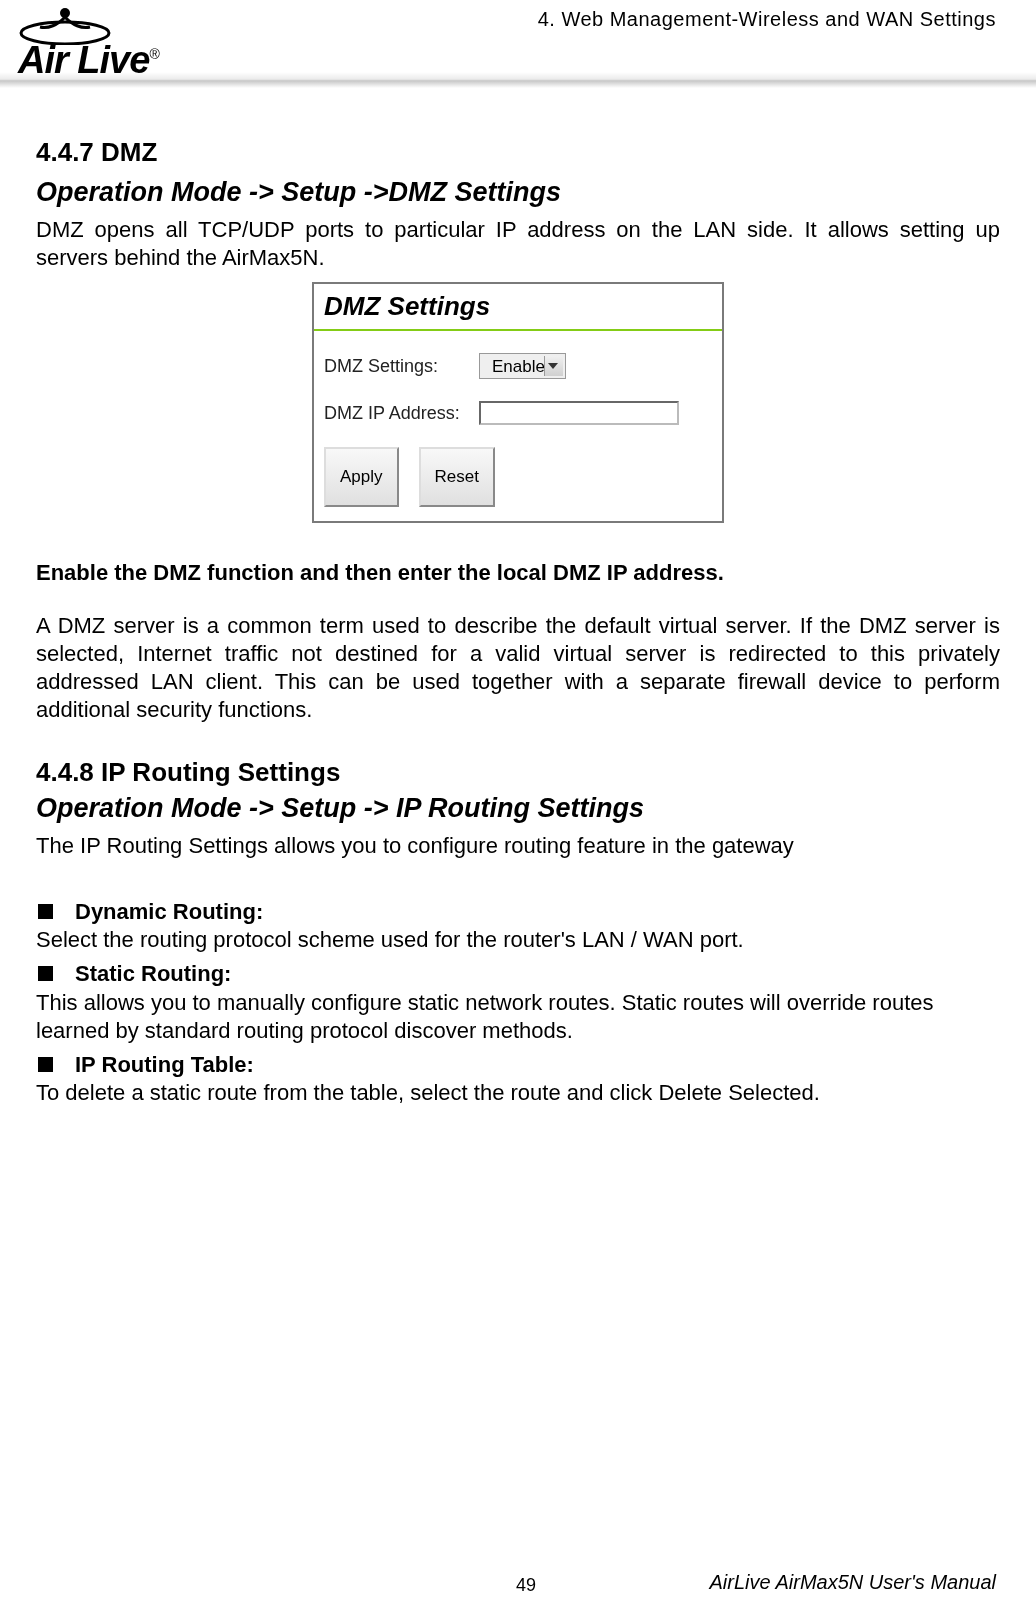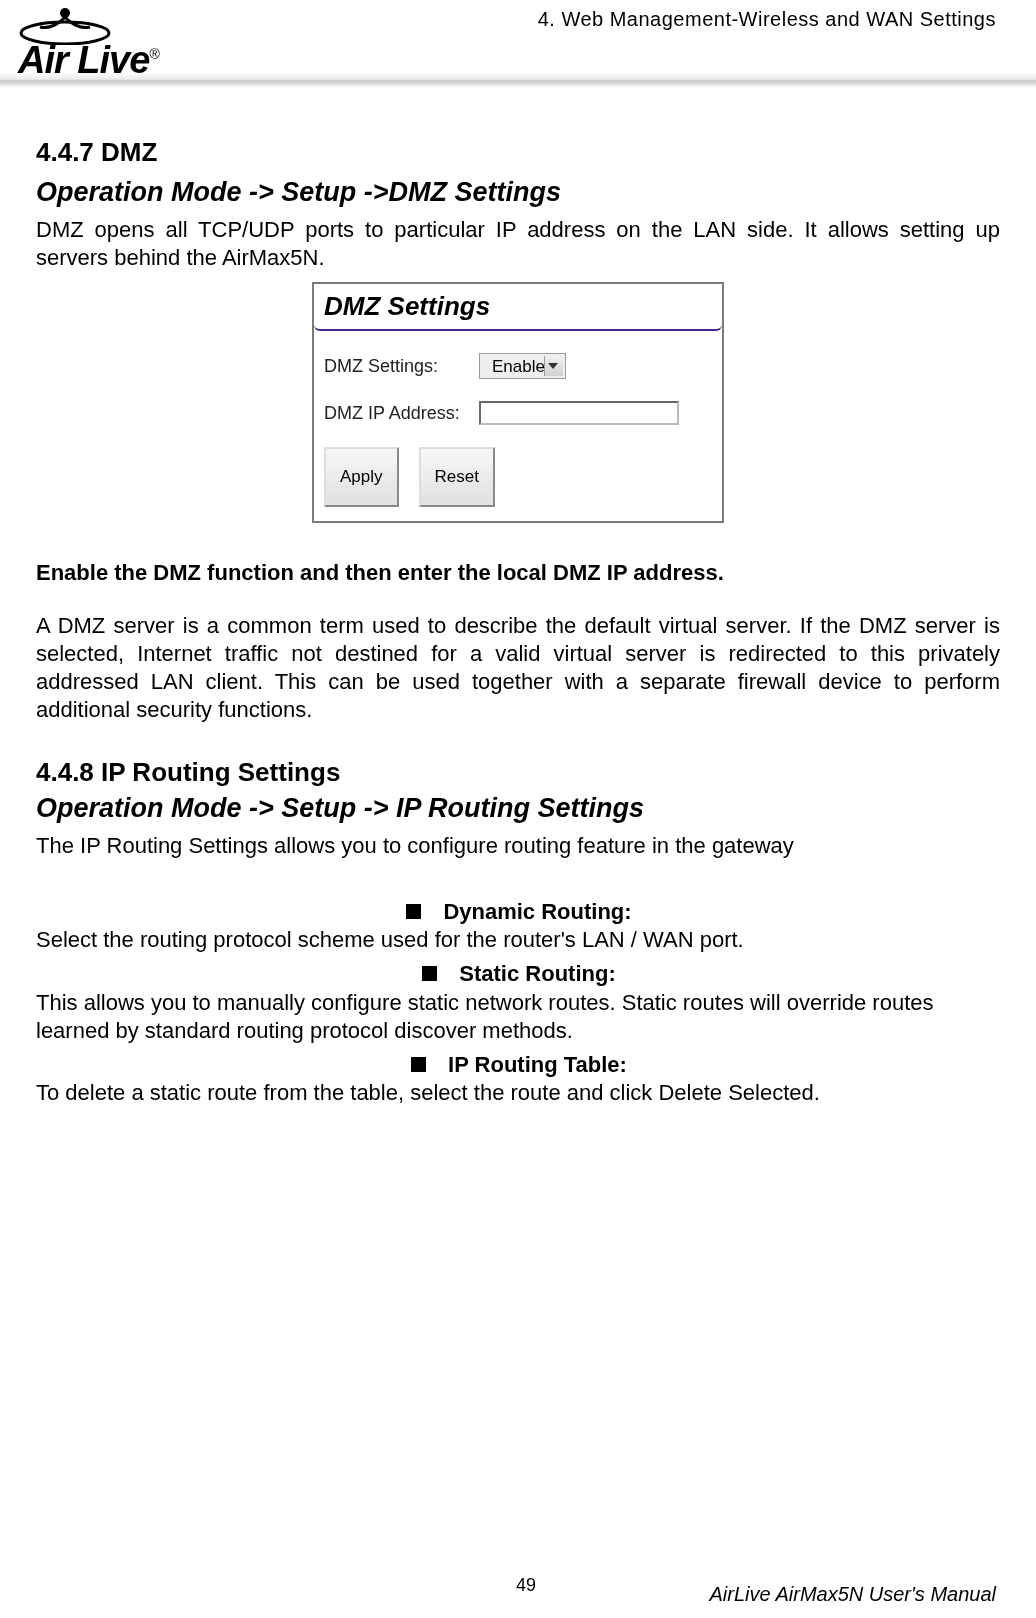--- a/index.html
+++ b/index.html
@@ -60,24 +60,23 @@
     .screenshot {
       border: 2px solid #7a7a7a;
       background: #fff;
       padding: 0 0 14px 0;
     }
     .ss-heading {
       font-size: 26px;
       font-weight: bold;
       font-style: italic;
       font-family: Verdana, Arial, sans-serif;
-      border-bottom: 2px solid #4c1d95;
+      border-bottom: 2px solid #84cc16;
       padding: 6px 10px 6px 10px;
       margin: 0 0 22px 0;
-      border-radius: 6px;
     }
     .ss-row {
       display: flex; align-items: center;
       padding: 0 10px;
       margin-bottom: 22px;
       font-size: 18px;
     }
     .ss-label { width: 155px; color: #222; }
     .ss-select {
       border: 1px solid #999;
@@ -113,32 +112,32 @@
     .ss-buttons { padding: 0 10px; display: flex; gap: 20px; }
     .ss-btn {
       border: 2px outset #ddd;
       background: linear-gradient(#f8f8f8,#e0e0e0);
       padding: 18px 14px;
       font-size: 17px;
       font-family: Arial;
     }
     .bold-inst { font-weight: bold; margin: 36px 0 24px 0; }
     h2.sec2 { font-size: 26px; font-weight: bold; margin-top: 32px; margin-bottom: 2px; }
-    .bullet-row { display: flex; align-items: baseline; margin-top: 4px; justify-content: center; }
+    .bullet-row { display: flex; align-items: baseline; margin-top: 4px; }
     .bullet-sq { width: 15px; height: 15px; background: #000; display: inline-block; margin: 4px 22px 0 2px; flex-shrink: 0; }
     .bullet-head { font-weight: bold; }
     .footer {
       position: absolute;
       bottom: 22px; left: 16px; right: 0;
       text-align: center;
       font-size: 18px;
     }
     .footer-manual {
       position: absolute;
-      bottom: 12px; right: 40px;
+      bottom: 24px; right: 40px;
       font-size: 20px;
       font-style: italic;
     }
     .extra-space { height: 28px; }
   </style>
 </head>
 <body>
 
 <div class="header">
   <div class="logo-area">

